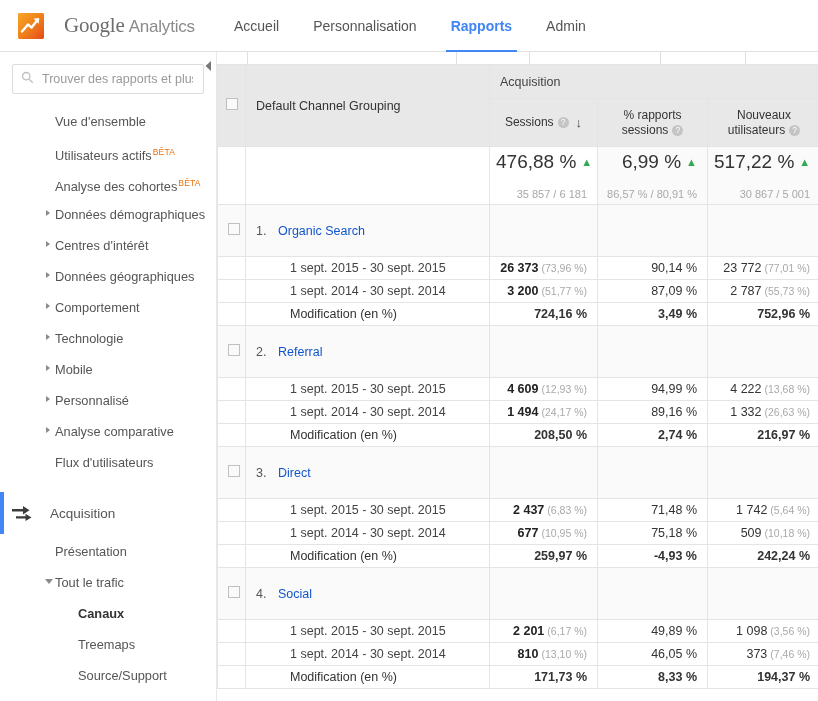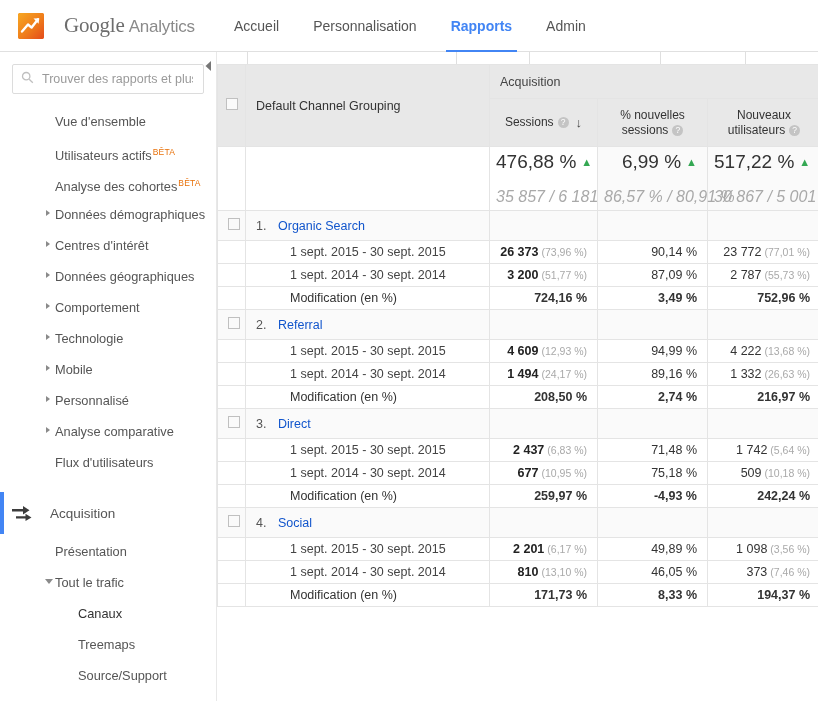--- a/index.html
+++ b/index.html
@@ -186,21 +186,21 @@
     border-top: 3.5px solid transparent;
     border-bottom: 3.5px solid transparent;
   }
   .nav-row .tri.open {
     border-left: 4px solid transparent;
     border-right: 4px solid transparent;
     border-top: 5px solid #8a8a8a;
     top: 10px;
     left: 45px;
   }
-  .nav-row.selected-leaf .label { color: #333; font-weight: normal; }
+  .nav-row.selected-leaf .label { color: #333; font-weight: bold; }
   .beta {
     font-size: 8.5px;
     color: #e8710a;
     vertical-align: super;
     letter-spacing: .2px;
     margin-left: 1px;
   }
   .wrap2 { display: block; }
 
   .collapse-handle {
@@ -336,32 +336,31 @@
     font-weight: normal;
     white-space: nowrap;
   }
   .up-arrow {
     color: #34a853;
     font-size: 11px;
     margin-left: 5px;
     vertical-align: 2px;
   }
   .sub-val {
-    font-size: 16px;
+    font-size: 11px;
     color: #a9a9a9;
     margin-top: 15px;
     white-space: nowrap;
-    font-style: italic;
   }
 
   
   tr.grouprow td {
     background: #fafafa;
     height: 30px;
-    padding: 7px 10px;
+    padding: 18px 10px;
     vertical-align: middle;
   }
   tr.grouprow td.dim {
     text-align: left;
     padding-left: 10px;
   }
   .rank { color: #555; display: inline-block; width: 22px; }
   .chan-link { color: #1155cc; text-decoration: none; cursor: pointer; }
 
   
@@ -566,21 +565,21 @@
           <th rowspan="2" class="dim-head">Default Channel Grouping</th>
           <th colspan="3" class="grp">Acquisition</th>
         </tr>
         <tr>
           <th class="metric">
             <span class="m-inner">
               <span>Sessions</span><span class="qmark">?</span><span class="sort-arrow">↓</span>
             </span>
           </th>
           <th class="metric">
-            <span>% nouvelles</span><br>
+            <span>% rapports</span><br>
             <span>sessions</span><span class="qmark">?</span>
           </th>
           <th class="metric">
             <span>Nouveaux</span><br>
             <span>utilisateurs</span><span class="qmark">?</span>
           </th>
         </tr>
       </thead>
 
       <tbody>

